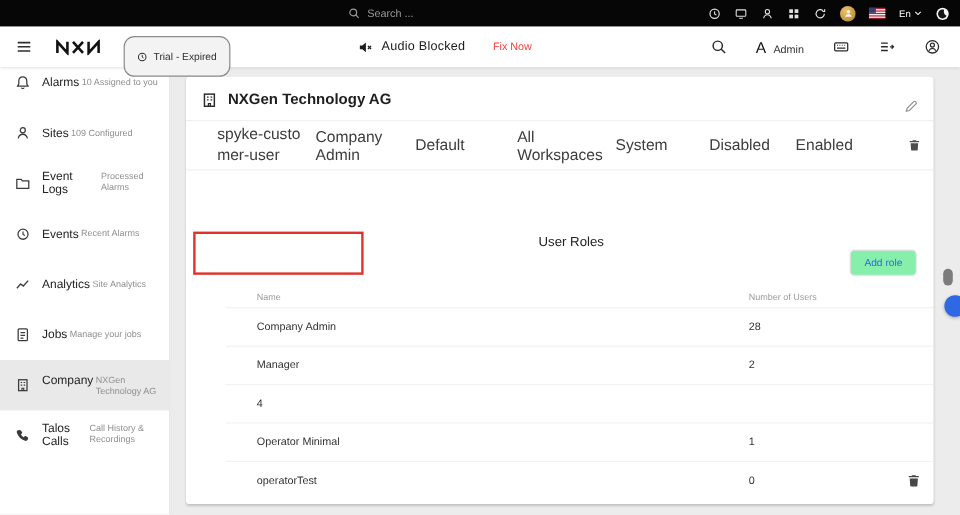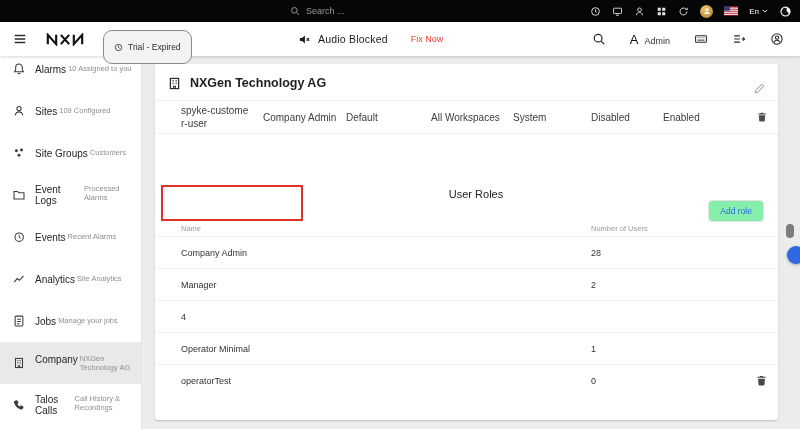--- a/index.html
+++ b/index.html
@@ -47,31 +47,31 @@
   .side-sub { font-size:7.5px; color:#8f8f8f; }
 
   
   .main { position:absolute; left:143px; top:56px; right:0; bottom:0; background:#ececec; }
   .card { position:absolute; left:12px; top:8px; right:22px; bottom:9px; background:#fff; border-radius:3px; box-shadow:0 1px 2px rgba(0,0,0,.18); overflow:hidden; }
   .card-head { height:30px; display:flex; align-items:center; padding:8px 12px 0 12px; }
   .card-head .bld { width:15px; height:15px; color:#2a2a2a; }
   .card-title { font-size:12.5px; font-weight:bold; color:#1e1e1e; margin-left:8px; }
   .edit-btn { margin-left:auto; width:13px; height:13px; color:#8f8f8f; cursor:pointer; margin-top:10px; }
 
-  .mini-row { margin-top:6px; display:grid; grid-template-columns:82px 83px 85px 82px 78px 72px 1fr 26px; align-items:center; padding:3px 10px 3px 26px; border-top:1px solid #f0f0f0; border-bottom:1px solid #f0f0f0; font-size:10px; color:#3d3d3d; min-height:24px; }
+  .mini-row { margin-top:6px; display:grid; grid-template-columns:82px 83px 85px 82px 78px 72px 1fr 26px; align-items:center; padding:3px 10px 3px 26px; border-top:1px solid #f0f0f0; border-bottom:1px solid #f0f0f0; font-size:13px; color:#3d3d3d; min-height:24px; }
   .mini-name { width:70px; word-break:break-all; line-height:1.3; }
   .mini-row .trash { width:12px; height:12px; color:#4c4c4c; cursor:pointer; justify-self:end; }
 
   .roles-head { position:relative; margin-top:54px; height:32px; display:flex; align-items:center; padding:0 14px 0 24px;flex-direction:column; }
   .roles-head .person { width:14px; height:14px; color:#2d2d2d; }
   .roles-title { font-size:11px; color:#222; margin-left:9px; }
   .red-box { position:absolute; left:6px; top:-3px; width:142px; height:36px; border:2px solid #e0312a; pointer-events:none; }
   .add-role { margin-left:auto; border:1px solid #e2e2e2; border-radius:4px; background:#86efac; color:#2e68e5; font-size:8.5px; padding:5px 11px; cursor:pointer; font-family:inherit; }
 
-  .roles-table { margin-top:0; }
+  .roles-table { margin-top:12px;padding-left:33px; }
   .t-head { display:grid; grid-template-columns:410px 1fr 30px; padding:0 10px 0 26px; height:16px; align-items:center; font-size:7.5px; color:#9b9b9b; }
   .t-row { display:grid; grid-template-columns:410px 1fr 30px; padding:0 10px 0 26px; height:32px; align-items:center; font-size:9px; color:#333; border-top:1px solid #f2f2f2; cursor:default; }
   .t-row .trash { width:13px; height:13px; color:#474747; cursor:pointer; justify-self:end; }
 
   
   .scroll-dot { position:absolute; left:786px; top:224px; width:8px; height:14px; border-radius:4px; background:#7c7c7c; z-index:50; cursor:pointer; }
   .fab { position:absolute; left:787px; top:246px; width:18px; height:18px; border-radius:50%; background:#2e68e5; box-shadow:0 1px 3px rgba(0,0,0,.3); z-index:50; cursor:pointer; }
 </style>
 </head>
 <body>
@@ -209,33 +209,20 @@
         <svg class="side-icon" viewBox="0 0 16 16">
             <circle cx="8" cy="5.2" r="2.4" fill="none" stroke="currentColor" stroke-width="1.2"></circle>
             <path d="M3.6 13c.6-2.7 2.3-4 4.4-4s3.8 1.3 4.4 4" fill="none" stroke="currentColor" stroke-width="1.2"></path>
           </svg>
         <span class="side-text">
             <span class="side-label">Sites</span>
             <span class="side-sub">109 Configured</span>
           </span>
       </div>
 
-      <div class="side-item">
-        <svg class="side-icon" viewBox="0 0 16 16">
-            <g fill="currentColor">
-              <circle cx="5" cy="5.5" r="1.7"></circle>
-              <circle cx="10.8" cy="4.5" r="1.7"></circle>
-              <circle cx="8" cy="10.5" r="1.7"></circle>
-            </g>
-          </svg>
-        <span class="side-text">
-            <span class="side-label">Site Groups</span>
-            <span class="side-sub">Customers</span>
-          </span>
-      </div>
 
       <div class="side-item">
         <svg class="side-icon" viewBox="0 0 16 16">
             <path d="M2.3 4h4.1l1.2 1.5h6.1v7H2.3z" fill="none" stroke="currentColor" stroke-width="1.2"></path>
           </svg>
         <span class="side-text">
             <span class="side-label">Event Logs</span>
             <span class="side-sub">Processed Alarms</span>
           </span>
       </div>

